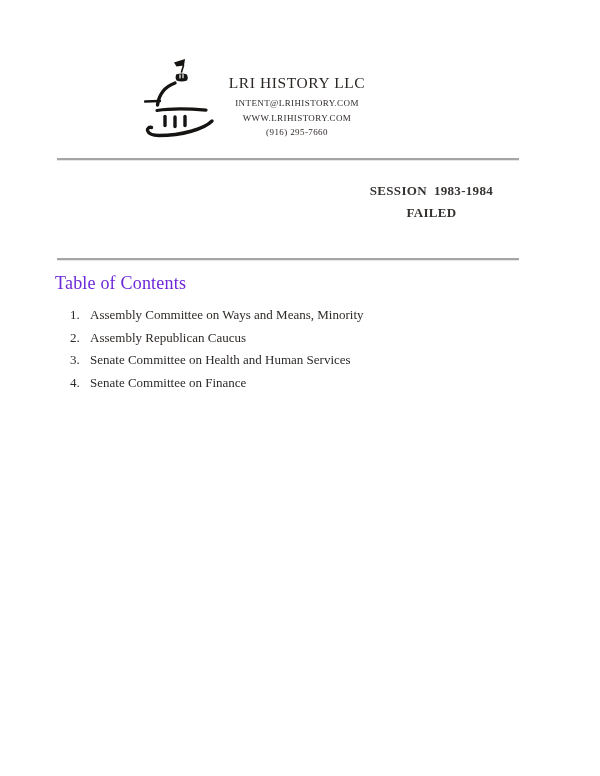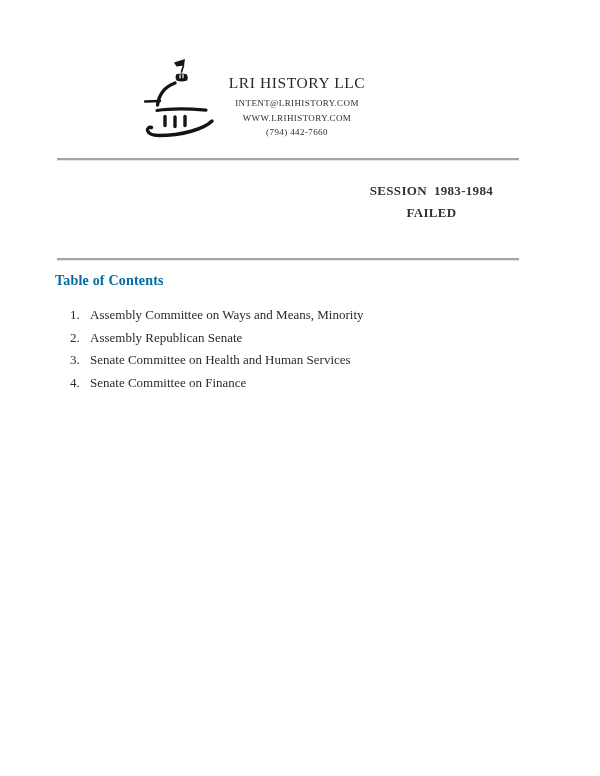--- a/index.html
+++ b/index.html
@@ -73,24 +73,24 @@
     color: #353230;
     white-space: pre;
   }
 
   
   .toc-title {
     position: absolute;
     left: 55px;
     top: 273px;
     margin: 0;
-    font-size: 14px;
-    font-weight: bold;
+    font-size: 18px;
+    font-weight: normal;
     letter-spacing: 0.2px;
-    color: #0369a1;
+    color: #6d28d9;
     white-space: pre;
   }
   .toc-list {
     position: absolute;
     left: 70px;
     top: 308px;
     width: 440px;
   }
   .toc-item {
     display: flex;
@@ -134,21 +134,21 @@
     <path d="M41,59.5 L41,68.5" stroke="#161412" stroke-width="3.4" stroke-linecap="round"></path>
 
     <path d="M68,64 C60,72 38,78.5 15,78.5 C8,78.5 4.5,76.5 3.5,73.5 C3,71.5 5,69.8 7.5,70.5" stroke="#161412" stroke-width="3.4" stroke-linecap="round"></path>
   </svg>
 
   <div class="brand">
     <div class="company">LRI HISTORY LLC</div>
     <div class="contact">
       <div class="contact-line">INTENT@LRIHISTORY.COM</div>
       <div class="contact-line">WWW.LRIHISTORY.COM</div>
-      <div class="contact-line">(794) 442-7660</div>
+      <div class="contact-line">(916) 295-7660</div>
     </div>
   </div>
 
   <div class="rule rule-top"></div>
 
   <div class="case-block">
     <div class="case-line">SESSION  1983-1984</div>
     <div class="case-line">FAILED</div>
   </div>
 
@@ -156,21 +156,21 @@
 
   <h2 class="toc-title">Table of Contents</h2>
 
   <div class="toc-list">
     <div class="toc-item">
       <span class="toc-num">1.</span>
       <span class="toc-label">Assembly Committee on Ways and Means, Minority</span>
     </div>
     <div class="toc-item">
       <span class="toc-num">2.</span>
-      <span class="toc-label">Assembly Republican Senate</span>
+      <span class="toc-label">Assembly Republican Caucus</span>
     </div>
     <div class="toc-item">
       <span class="toc-num">3.</span>
       <span class="toc-label">Senate Committee on Health and Human Services</span>
     </div>
     <div class="toc-item">
       <span class="toc-num">4.</span>
       <span class="toc-label">Senate Committee on Finance</span>
     </div>
   </div>

